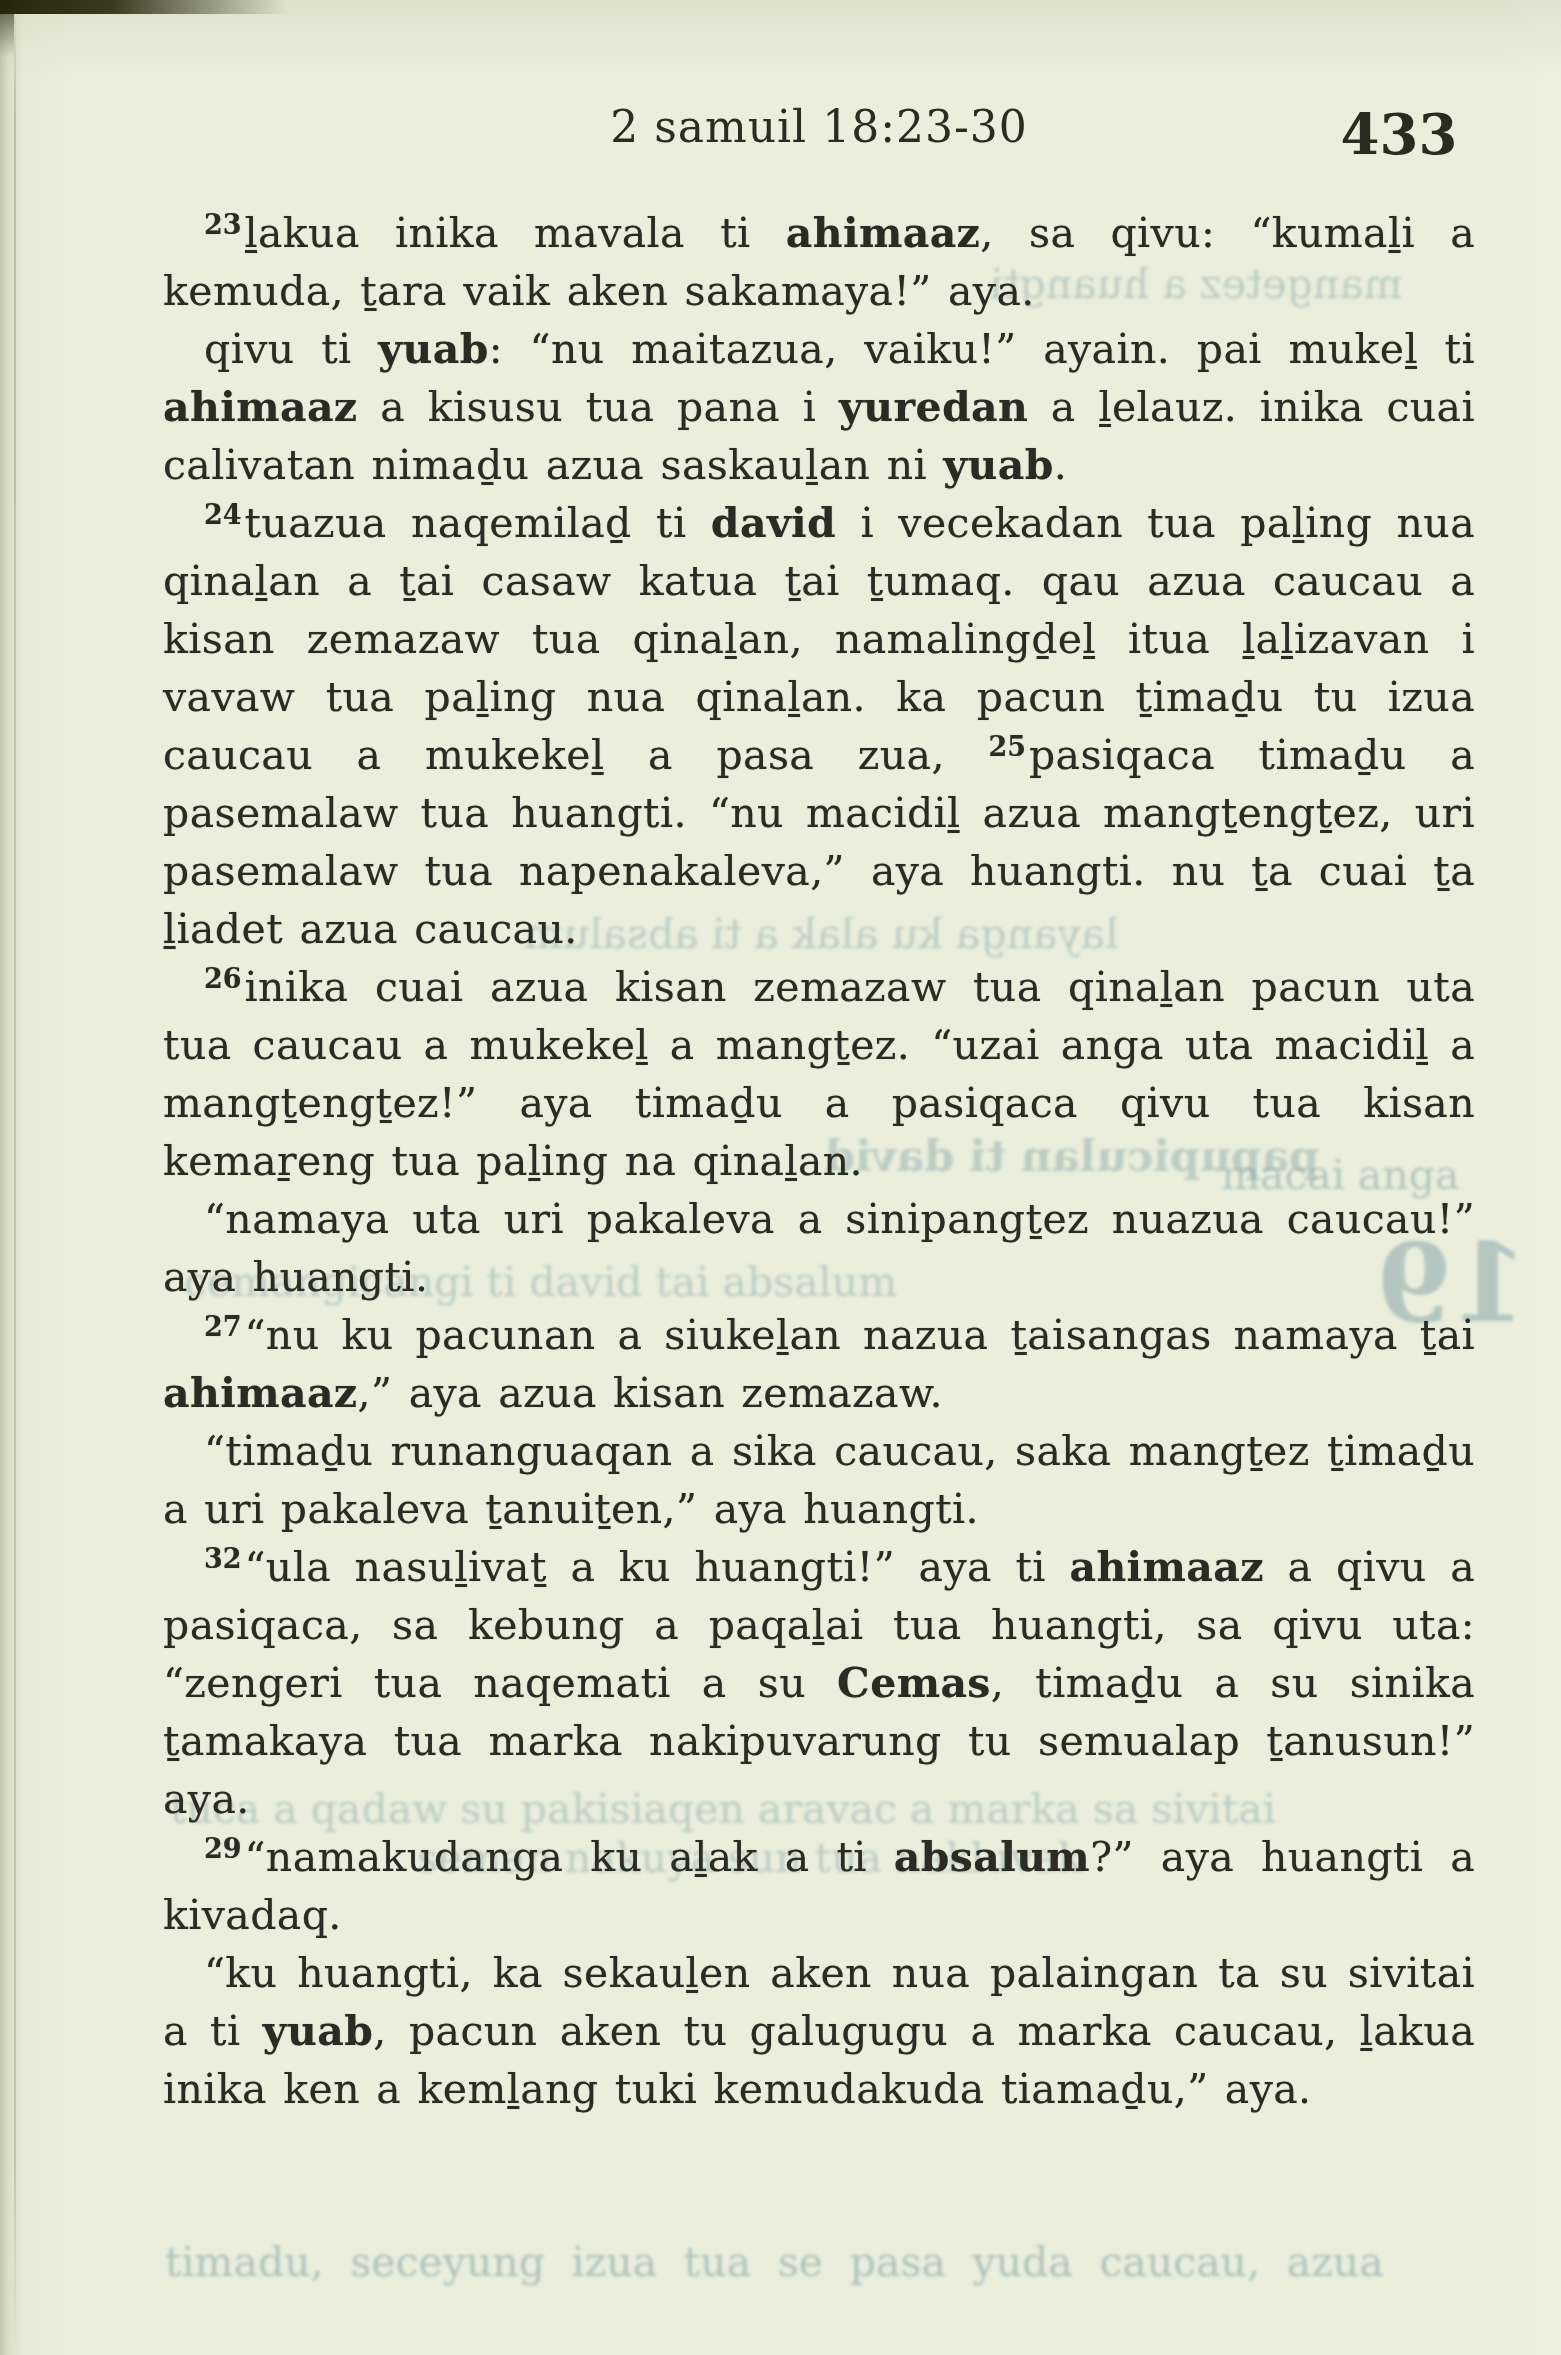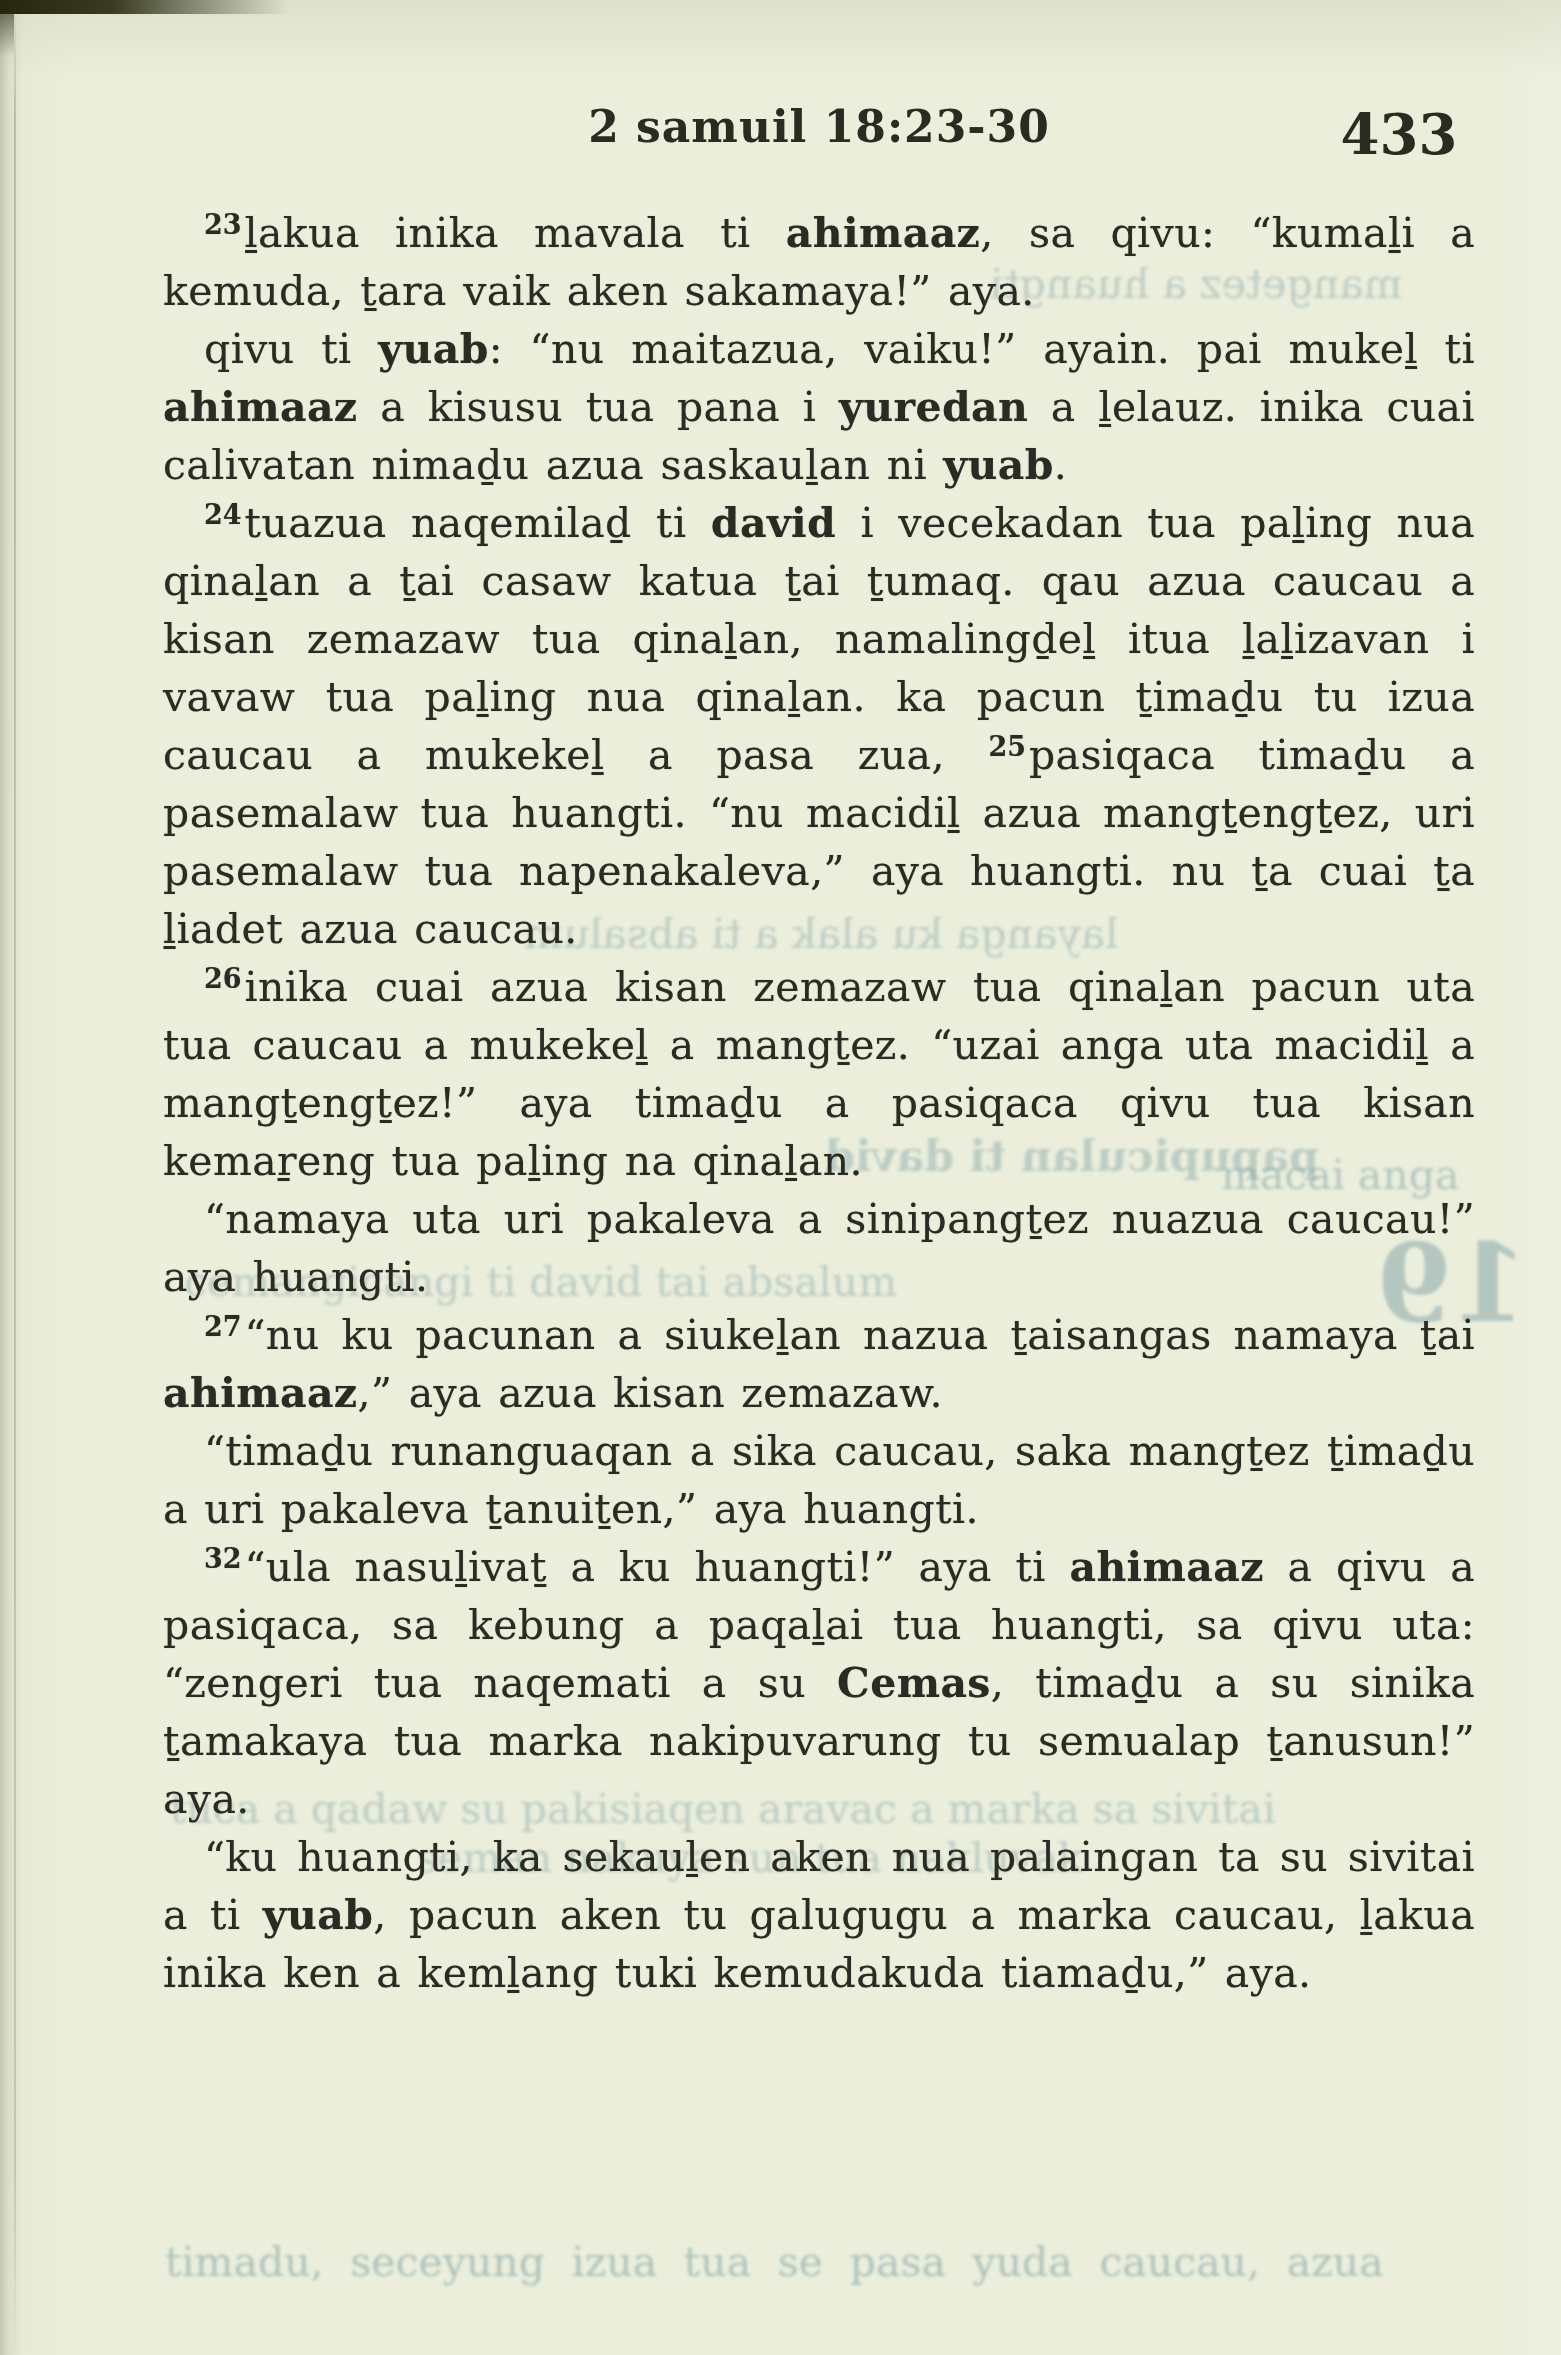--- a/index.html
+++ b/index.html
@@ -40,21 +40,21 @@
   
   .bleed-layer { position: absolute; inset: 0; }
   .bleed {
     position: absolute; white-space: nowrap;
     color: #7fa0a6; opacity: 0.42; filter: blur(1.5px);
   }
   .bleed.bb  { font-weight: bold; }
   .bleed.flip { transform: scaleX(-1); transform-origin: center; }
 
   .running-head { position: absolute; top: 101px; left: 163px; width: 1312px; height: 54px; color: #2b2b22; }
-  .head-title { display: block; text-align: center; font-size: 44px; font-weight: bold; letter-spacing: 1px; }
+  .head-title { display: block; text-align: center; font-size: 44px; font-weight: normal; letter-spacing: 1px; }
   .head-page  { position: absolute; right: 17.5px; top: 0; font-size: 56px; font-weight: bold; }
 
   .body-text {
     position: absolute; top: 204px; left: 163px; width: 1312px;
     color: #2b2b23; font-size: 41px; line-height: 58px;
     text-align: justify; letter-spacing: 0.4px; word-spacing: 2.9px;
     text-shadow: 0 0 1px rgba(43,43,35,0.40);
   }
   .para { margin: 0; text-indent: 41px; }
   .vnum {
@@ -91,17 +91,18 @@
 
   <div class="body-text">
       <p class="para"><sup class="vnum">23</sup><span>ḻakua inika mavala ti </span><span class="bname">ahimaaz</span><span>, sa qivu: “kumaḻi a kemuda, ṯara vaik aken sakamaya!” aya.</span></p>
       <p class="para"><span>qivu ti </span><span class="bname">yuab</span><span>: “nu maitazua, vaiku!” ayain.  pai mukeḻ ti </span><span class="bname">ahimaaz</span><span> a kisusu tua pana i </span><span class="bname">yuredan</span><span> a ḻelauz.  inika cuai calivatan nimaḏu azua saskauḻan ni </span><span class="bname">yuab</span><span>.</span></p>
       <p class="para"><sup class="vnum">24</sup><span>tuazua naqemilaḏ ti </span><span class="bname">david</span><span> i vecekadan tua paḻing nua qinaḻan a ṯai casaw katua ṯai ṯumaq.  qau azua caucau a kisan zemazaw tua qinaḻan, namalingḏeḻ itua ḻaḻizavan i vavaw tua paḻing nua qinaḻan.  ka pacun ṯimaḏu tu izua caucau a mukekeḻ a pasa zua, </span><sup class="vnum">25</sup><span>pasiqaca timaḏu a pasemalaw tua huangti. “nu macidiḻ azua mangṯengṯez, uri pasemalaw tua napenakaleva,” aya huangti.  nu ṯa cuai ṯa ḻiadet azua caucau.</span></p>
       <p class="para"><sup class="vnum">26</sup><span>inika cuai azua kisan zemazaw tua qinaḻan pacun uta tua caucau a mukekeḻ a mangṯez.  “uzai anga uta macidiḻ a mangṯengṯez!”   aya timaḏu a pasiqaca qivu tua kisan kemaṟeng tua paḻing na qinaḻan.</span></p>
       <p class="para"><span>“namaya uta uri pakaleva a sinipangṯez nuazua caucau!” aya huangti.</span></p>
       <p class="para"><sup class="vnum">27</sup><span>“nu ku pacunan a siukeḻan nazua ṯaisangas namaya ṯai </span><span class="bname">ahimaaz</span><span>,” aya azua kisan zemazaw.</span></p>
       <p class="para"><span>“timaḏu runanguaqan a sika caucau, saka mangṯez ṯimaḏu a uri pakaleva ṯanuiṯen,” aya huangti.</span></p>
       <p class="para"><sup class="vnum">32</sup><span>“ula nasuḻivaṯ a ku huangti!”   aya ti </span><span class="bname">ahimaaz</span><span> a qivu a pasiqaca, sa kebung a paqaḻai tua huangti, sa qivu uta: “zengeri tua naqemati a su </span><span class="bname">Cemas</span><span>, timaḏu a su sinika ṯamakaya tua marka nakipuvarung tu semualap ṯanusun!” aya.</span></p>
+      <p class="para"><sup class="vnum">29</sup><span>“namakudanga ku aḻak a ti </span><span class="bname">absalum</span><span>?”   aya huangti a kivadaq.</span></p>
       <p class="para"><span>“ku huangti, ka sekauḻen aken nua palaingan ta su sivitai a ti </span><span class="bname">yuab</span><span>, pacun aken tu galugugu a marka caucau, ḻakua inika ken a kemḻang tuki kemudakuda tiamaḏu,” aya.</span></p>
     </div>
 
 </div>
 
 
 </body></html>

